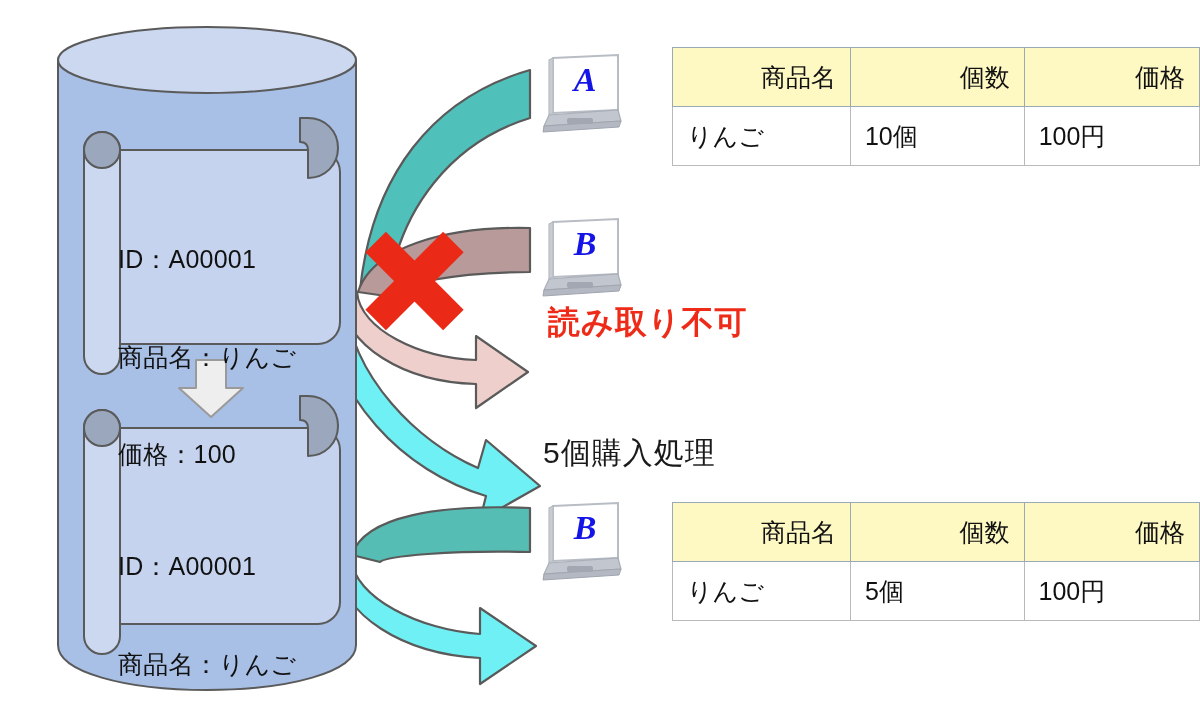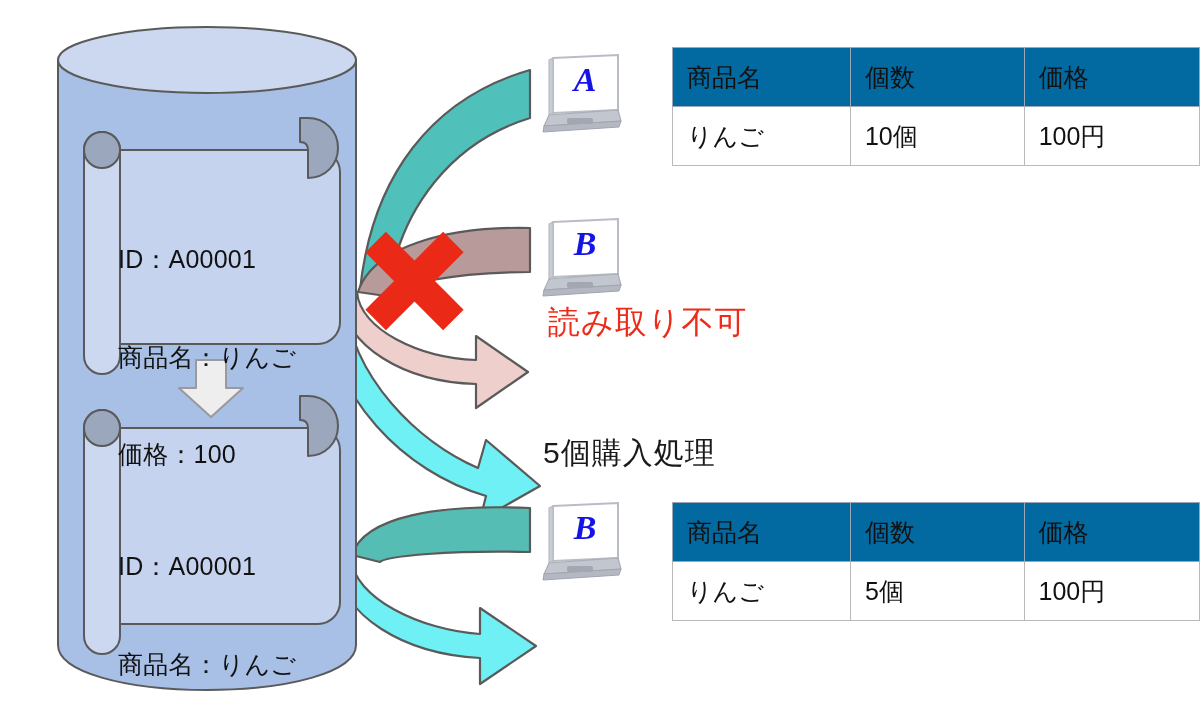--- a/index.html
+++ b/index.html
@@ -37,36 +37,37 @@
   }
   .data-table td{
     border:1.5px solid #b9b9b9;
     padding:6px 14px;
     height:46px;
     vertical-align:middle;
     color:#111;
     font-weight:400;
   }
   .data-table .hdr td{
-    background:#0369a1;
+    background:#fef9c3;
     border-color:#9aa9b8;
+    text-align:right;
   }
   .col-a{width:165px;}
   .col-b{width:160px;}
   .col-c{width:160px;}
   #table-top{left:672px;top:47px;}
   #table-bottom{left:672px;top:502px;}
 
   
   .label-block{position:absolute;white-space:nowrap;}
   #label-denied{
     left:548px;top:301px;
     color:#ee2b19;
     font-size:32px;
-    font-weight:normal;
+    font-weight:bold;
     letter-spacing:1px;
   }
   #label-purchase{
     left:543px;top:433px;
     color:#1a1a1a;
     font-size:30px;
     font-weight:normal;
     letter-spacing:1px;
   }
 

